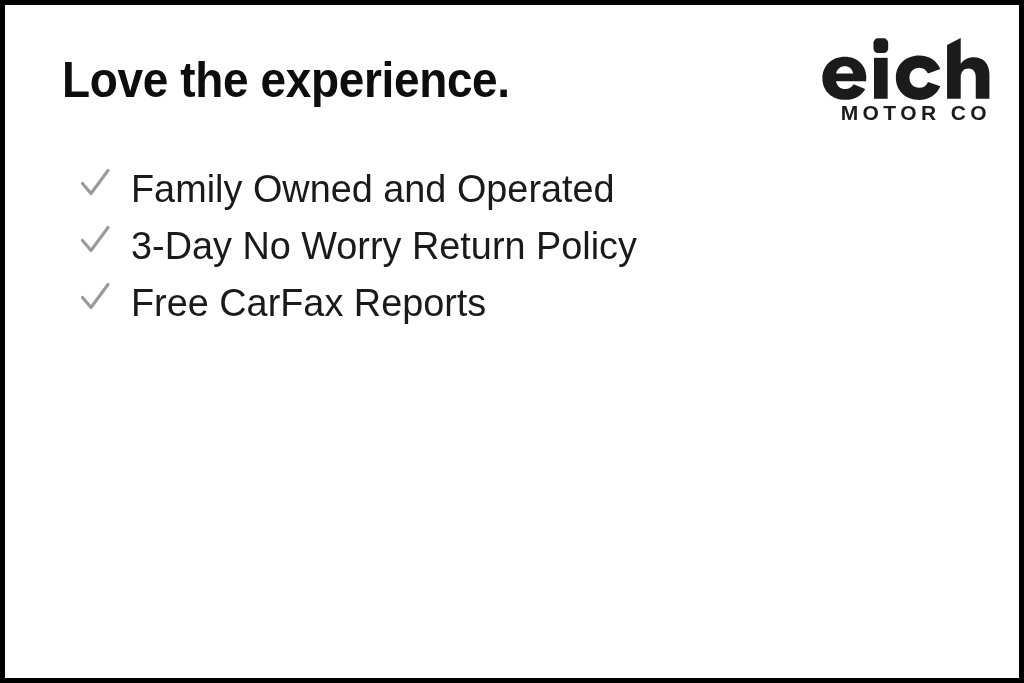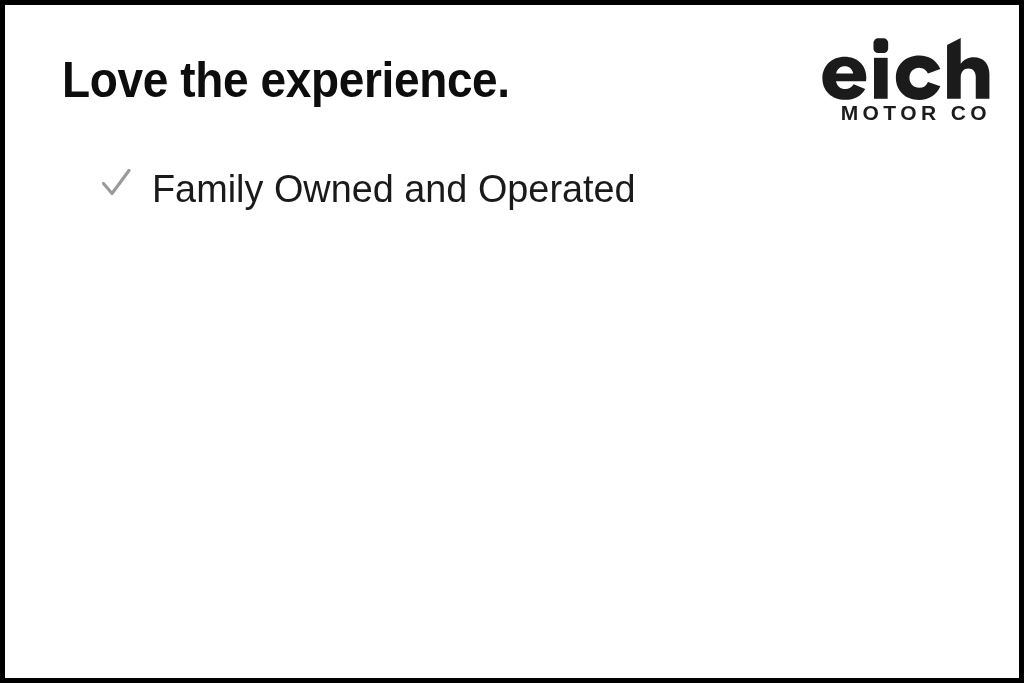--- a/index.html
+++ b/index.html
@@ -84,21 +84,21 @@
     left: 0;
     top: 155px;
     right: 0;
     list-style: none;
     margin: 0;
     padding: 0;
   }
   .feature {
     display: flex;
     align-items: flex-start;
-    padding-left: 96px;
+    padding-left: 75px;
     min-height: 57px;
   }
   .check {
     flex: 0 0 auto;
     width: 30px;
     height: 34px;
     margin-top: 6px;
     margin-right: 21px;
     display: block;
   }
@@ -156,17 +156,37 @@
             <path d="M2.5 17.5 L11 27.5 L28 4.5" fill="none" stroke="#9a9a9a" stroke-width="3.1" stroke-linecap="round" stroke-linejoin="round"></path>
           </svg>
       </span>
       <span class="feature-text">
         <span>Family Owned and Operated</span>
       </span>
     </li>
 
 
 
+    <li class="feature">
+      <span class="check" aria-hidden="true">
+        <svg viewBox="0 0 30 34">
+            <path d="M2.5 17.5 L11 27.5 L28 4.5" fill="none" stroke="#9a9a9a" stroke-width="3.1" stroke-linecap="round" stroke-linejoin="round"></path>
+          </svg>
+      </span>
+      <span class="feature-text">
+        <span>3-Day No Worry Return Policy</span>
+      </span>
+    </li>
 
+    <li class="feature">
+      <span class="check" aria-hidden="true">
+        <svg viewBox="0 0 30 34">
+            <path d="M2.5 17.5 L11 27.5 L28 4.5" fill="none" stroke="#9a9a9a" stroke-width="3.1" stroke-linecap="round" stroke-linejoin="round"></path>
+          </svg>
+      </span>
+      <span class="feature-text">
+        <span>Free CarFax Reports</span>
+      </span>
+    </li>
 
 
   </ul>
 </div>
 
 </body></html>

